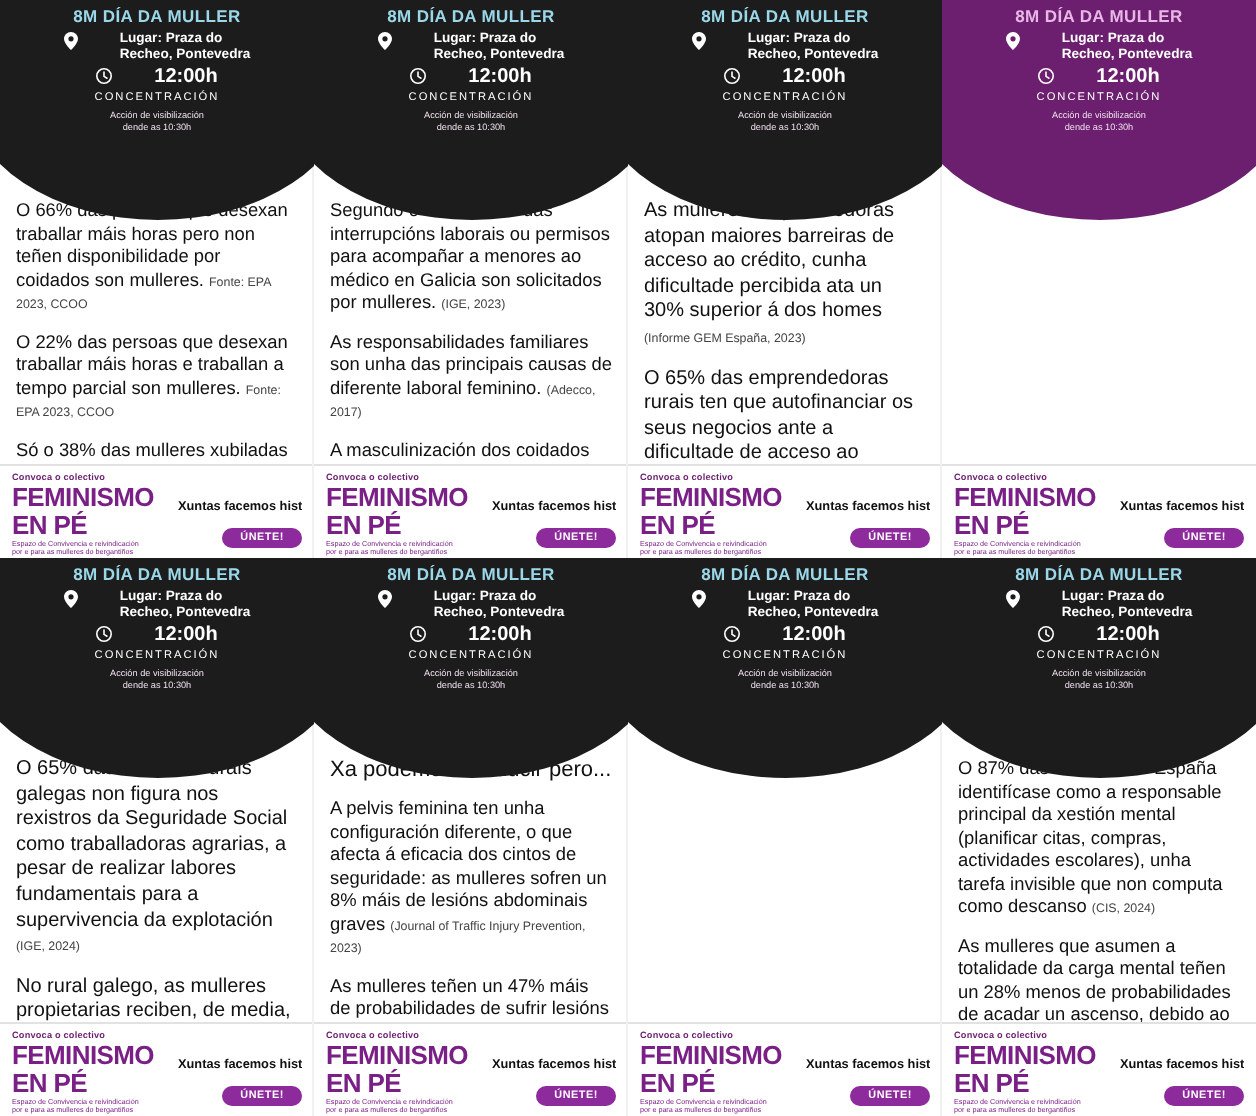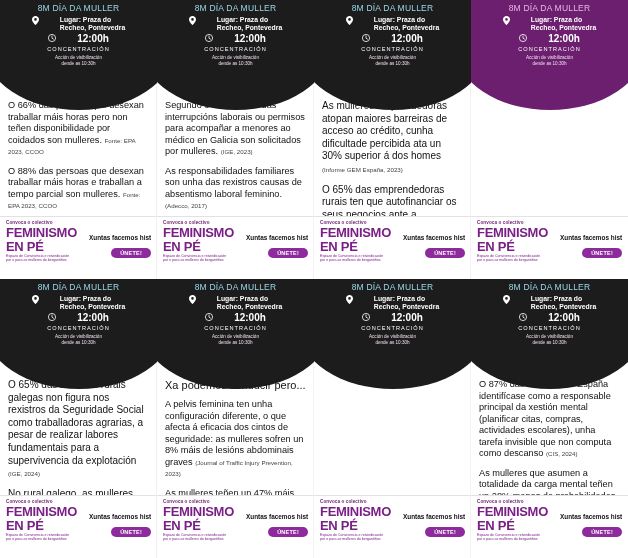--- a/index.html
+++ b/index.html
@@ -45,21 +45,21 @@
     transform:translateX(-50%);
     width:190px;height:150px;
     background:#1c1c1c;
     border-radius:0 0 50% 50%/0 0 42% 42%;
     z-index:1;
   }
   .blob.purple{background:#6b1f6e;}
   .hdr.alt .blob{background:#6b1f6e;}
   .hdr-title{
     font-size:8.5px;
-    font-weight:normal;
+    font-weight:bold;
     color:#9ad7e8;
     letter-spacing:.2px;
     margin:2px 0 3px;
     line-height:1.1;
   }
   .hdr.alt .hdr-title{color:#e9b7e6;}
   .row{
     display:flex;
     align-items:flex-start;
     justify-content:center;
@@ -106,21 +106,21 @@
   .stat:last-child{margin-bottom:0;}
   .src{
     font-size:6.2px;
     color:#444444;
     font-weight:normal;
   }
   .big{font-size:10px;line-height:1.26;}
   
   .footer{
     position:absolute;
-    left:0;bottom:16px;
+    left:0;bottom:0;
     width:157px;height:47px;
     background:#ffffff;
     border-top:1px solid #e2e2e2;
     box-sizing:border-box;
     padding:3px 6px 0 6px;
     display:flex;
     justify-content:space-between;
   }
   .f-left{width:86px;}
   .f-conv{
@@ -196,21 +196,21 @@
             </svg>
           <div class="hdr-time">12:00h</div>
         </div>
         <div class="hdr-conc">CONCENTRACIÓN</div>
         <div class="hdr-sub">Acción de visibilización</div>
         <div class="hdr-sub" style="margin-top:0">dende as 10:30h</div>
       </div>
     </div>
     <div class="body">
       <p class="stat"><span>O 66% das persoas que desexan traballar máis horas pero non teñen disponibilidade por coidados son mulleres.</span> <span class="src">Fonte: EPA 2023, CCOO</span></p>
-      <p class="stat"><span>O 88% das persoas que desexan traballar máis horas e traballan a tempo parcial son mulleres.</span> <span class="src">Fonte: EPA 2023, CCOO</span></p>
+      <p class="stat"><span>O 22% das persoas que desexan traballar máis horas e traballan a tempo parcial son mulleres.</span> <span class="src">Fonte: EPA 2023, CCOO</span></p>
       <p class="stat"><span>Só o 38% das mulleres xubiladas en reciben pensións contributivas propias, froito dunha carreira laboral completa e sen interrupcións</span> </p>
     </div>
     <div class="footer">
       <div class="f-left">
         <div class="f-conv">Convoca o colectivo</div>
         <div class="f-logo">FEMINISMO</div>
         <div class="f-logo">EN PÉ</div>
         <div class="f-desc">Espazo de Convivencia e reivindicación</div>
         <div class="f-desc">por e para as mulleres do bergantiños</div>
       </div>
@@ -243,21 +243,21 @@
             </svg>
           <div class="hdr-time">12:00h</div>
         </div>
         <div class="hdr-conc">CONCENTRACIÓN</div>
         <div class="hdr-sub">Acción de visibilización</div>
         <div class="hdr-sub" style="margin-top:0">dende as 10:30h</div>
       </div>
     </div>
     <div class="body">
       <p class="stat"><span>Segundo o IGE, 76,4% das interrupcións laborais ou permisos para acompañar a menores ao médico en Galicia son solicitados por mulleres.</span> <span class="src">(IGE, 2023)</span></p>
-      <p class="stat"><span>As responsabilidades familiares son unha das rexistros causas de absentismo laboral feminino.</span> <span class="src">(Adecco, 2017)</span></p>
+      <p class="stat"><span>As responsabilidades familiares son unha das principais causas de diferente laboral feminino.</span> <span class="src">(Adecco, 2017)</span></p>
       <p class="stat"><span>A masculinización dos coidados na infancia é case inexistente: menos do 5% do profesorado de educación infantil en Galicia son homes</span> </p>
     </div>
     <div class="footer">
       <div class="f-left">
         <div class="f-conv">Convoca o colectivo</div>
         <div class="f-logo">FEMINISMO</div>
         <div class="f-logo">EN PÉ</div>
         <div class="f-desc">Espazo de Convivencia e reivindicación</div>
         <div class="f-desc">por e para as mulleres do bergantiños</div>
       </div>

